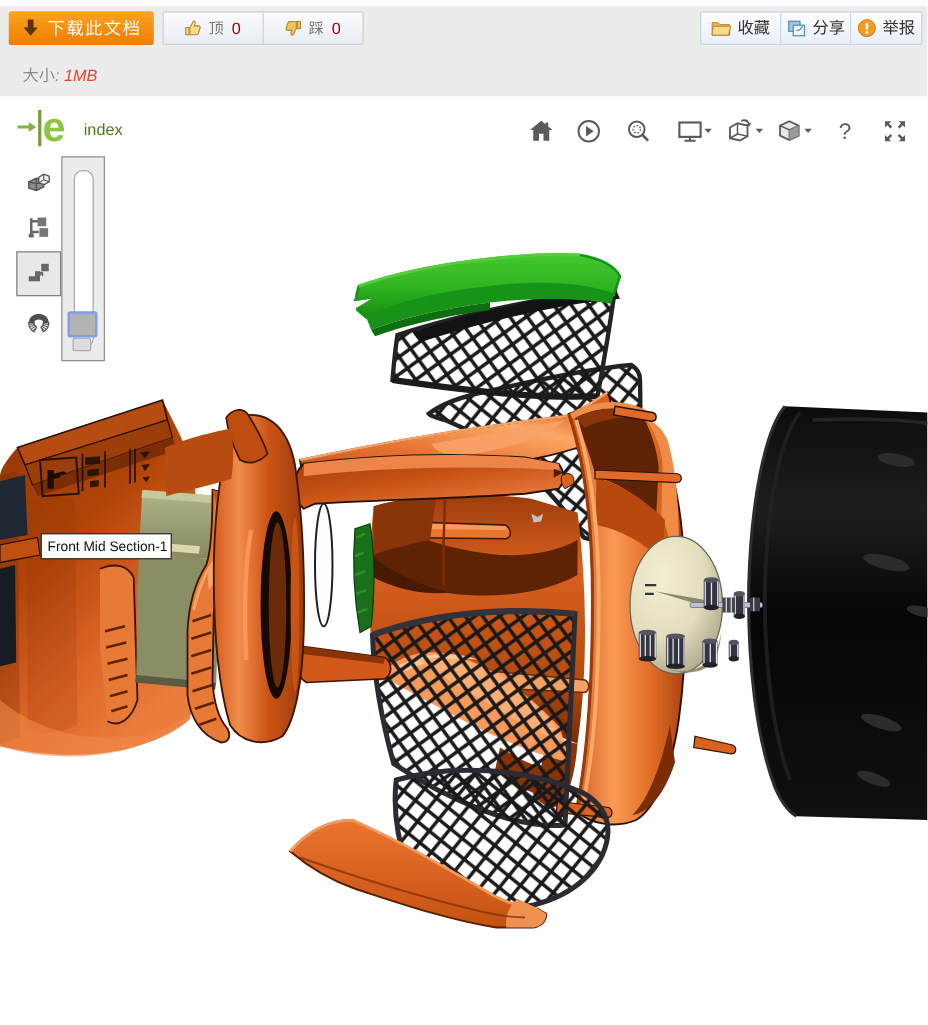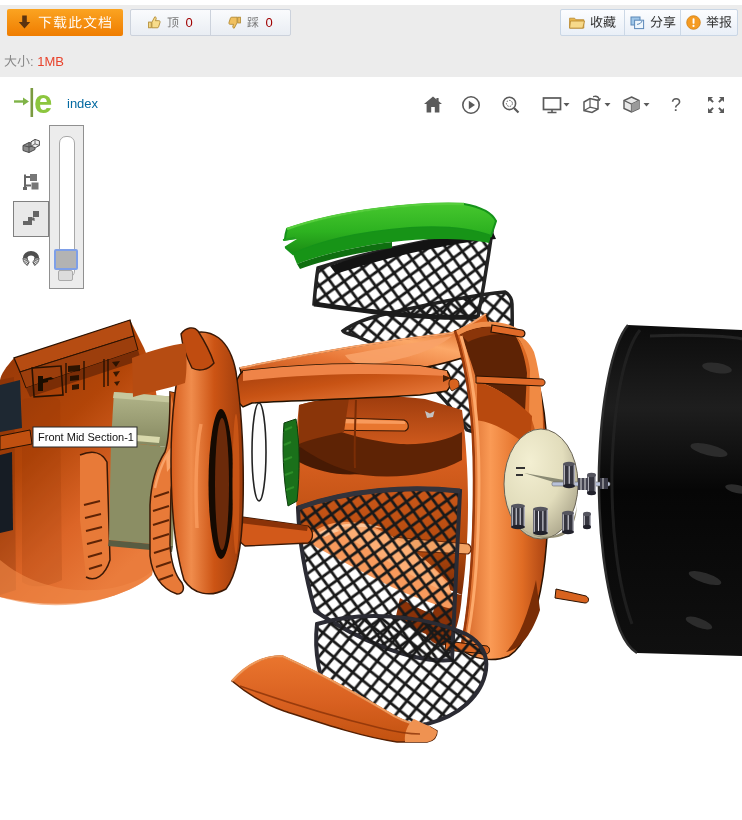--- a/index.html
+++ b/index.html
@@ -337,32 +337,32 @@
         <circle cx="7.5" cy="7.5" r="6.8" fill="#f59b22" stroke="#d07f10" stroke-width="0.8"></circle>
         <rect x="6.6" y="3.2" width="1.9" height="5.6" rx="0.9" fill="#fff"></rect>
         <circle cx="7.5" cy="10.9" r="1.1" fill="#fff"></circle>
       </svg>
       <svg style="vertical-align:middle;position:relative;top:0px" width="26" height="13" viewBox="0 0 26 13" fill="#333333">
         <path transform="translate(0.0,10.7) scale(0.0130,-0.0130)" d="M397 819C433 769 471 703 487 660L554 691C537 734 496 798 460 846ZM157 787C196 744 238 684 259 643H56V574H298C238 478 135 394 29 352C45 338 67 311 79 294C197 349 310 453 376 574H630C697 460 809 356 923 302C934 321 957 349 974 363C873 403 771 485 708 574H946V643H720C759 689 804 748 840 801L762 828C733 772 679 692 637 643H275L329 671C309 713 262 775 220 819ZM462 504V381H233V311H462V187H92V116H462V-81H538V116H916V187H538V311H774V381H538V504Z"></path>
         <path transform="translate(13.0,10.7) scale(0.0130,-0.0130)" d="M423 806V-78H498V395H528C566 290 618 193 683 111C633 55 573 8 503 -27C521 -41 543 -65 554 -82C622 -46 681 1 732 56C785 0 845 -45 911 -77C923 -58 946 -28 963 -14C896 15 834 59 780 113C852 210 902 326 928 450L879 466L865 464H498V736H817C813 646 807 607 795 594C786 587 775 586 753 586C733 586 668 587 602 592C613 575 622 549 623 530C690 526 753 525 785 527C818 529 840 535 858 553C880 576 889 633 895 774C896 785 896 806 896 806ZM599 395H838C815 315 779 237 730 169C675 236 631 313 599 395ZM189 840V638H47V565H189V352L32 311L52 234L189 274V13C189 -4 183 -8 166 -9C152 -9 100 -10 44 -8C55 -29 65 -60 68 -80C148 -80 195 -78 224 -66C253 -54 265 -33 265 14V297L386 333L377 405L265 373V565H379V638H265V840Z"></path>
       </svg>
     </div>
 </div>
-<div style="position:absolute;left:4px;top:52px;"><svg style="vertical-align:middle;position:relative;top:0px" width="26" height="13" viewBox="0 0 26 13" fill="#888888">
+<div style="position:absolute;left:18px;top:52px;font-style:italic;"><svg style="vertical-align:middle;position:relative;top:0px" width="26" height="13" viewBox="0 0 26 13" fill="#888888">
       <path transform="translate(0.0,10.7) scale(0.0130,-0.0130)" d="M461 839C460 760 461 659 446 553H62V476H433C393 286 293 92 43 -16C64 -32 88 -59 100 -78C344 34 452 226 501 419C579 191 708 14 902 -78C915 -56 939 -25 958 -8C764 73 633 255 563 476H942V553H526C540 658 541 758 542 839Z"></path>
       <path transform="translate(13.0,10.7) scale(0.0130,-0.0130)" d="M464 826V24C464 4 456 -2 436 -3C415 -4 343 -5 270 -2C282 -23 296 -59 301 -80C395 -81 457 -79 494 -66C530 -54 545 -31 545 24V826ZM705 571C791 427 872 240 895 121L976 154C950 274 865 458 777 598ZM202 591C177 457 121 284 32 178C53 169 86 151 103 138C194 249 253 430 286 577Z"></path>
     </svg><span style="font-size:13px;color:#888">: </span><span style="font-size:13px;color:#e8432c">1MB</span></div>
 
 <div style="position:absolute;left:13px;top:86px;"><svg width="52" height="34" viewBox="0 0 52 34">
       <path d="M1 15.5 h10" stroke="#7fb347" stroke-width="2.4" fill="none"></path>
       <path d="M10 11.5 l6 4 -6 4 z" fill="#7fb347"></path>
       <rect x="17.5" y="2" width="2.6" height="29" fill="#7a9a40"></rect>
       <text x="21" y="27" font-family="'Liberation Sans',sans-serif" font-weight="bold" font-size="33" fill="#8cc63e">e</text>
     </svg></div>
-<div style="position:absolute;left:67px;top:96px;font-size:13px;color:#0369a1">index</div>
+<div style="position:absolute;left:67px;top:96px;font-size:13px;color:#4d7c0f">index</div>
 <div style="position:absolute;left:423px;top:95px"><svg width="20" height="20" viewBox="0 0 20 20">
       <path fill="#5a5a5a" d="M10 1.5 L19 9 h-2.6 v8.5 h-4.6 v-5.5 h-3.6 v5.5 H3.6 V9 H1 Z"></path>
       <rect x="13.4" y="3" width="2.2" height="3" fill="#5a5a5a"></rect>
     </svg></div>
 <div style="position:absolute;left:461px;top:95px"><svg width="20" height="20" viewBox="0 0 20 20">
       <circle cx="10" cy="10" r="8.2" fill="none" stroke="#5a5a5a" stroke-width="1.6"></circle>
       <path d="M7.8 5.8 L14 10 7.8 14.2 z" fill="#5a5a5a"></path>
     </svg></div>
 <div style="position:absolute;left:501px;top:95px"><svg width="20" height="20" viewBox="0 0 20 20">
       <circle cx="8.4" cy="8.4" r="6.2" fill="none" stroke="#5a5a5a" stroke-width="1.6"></circle>

